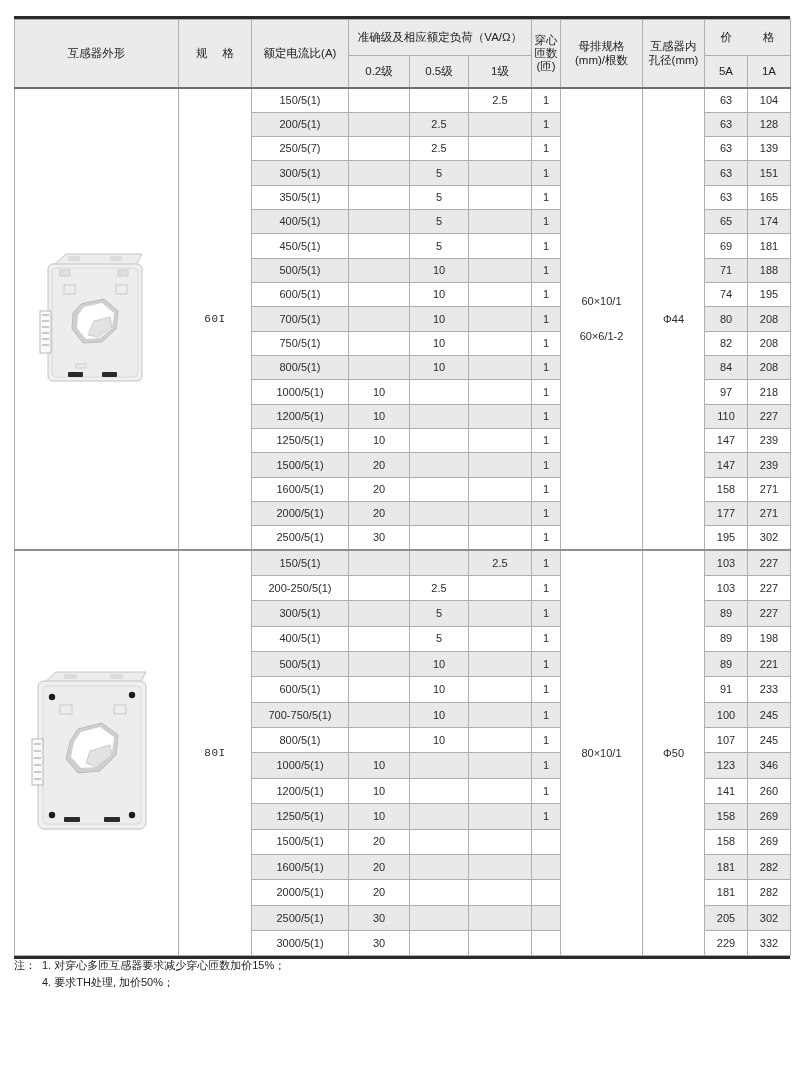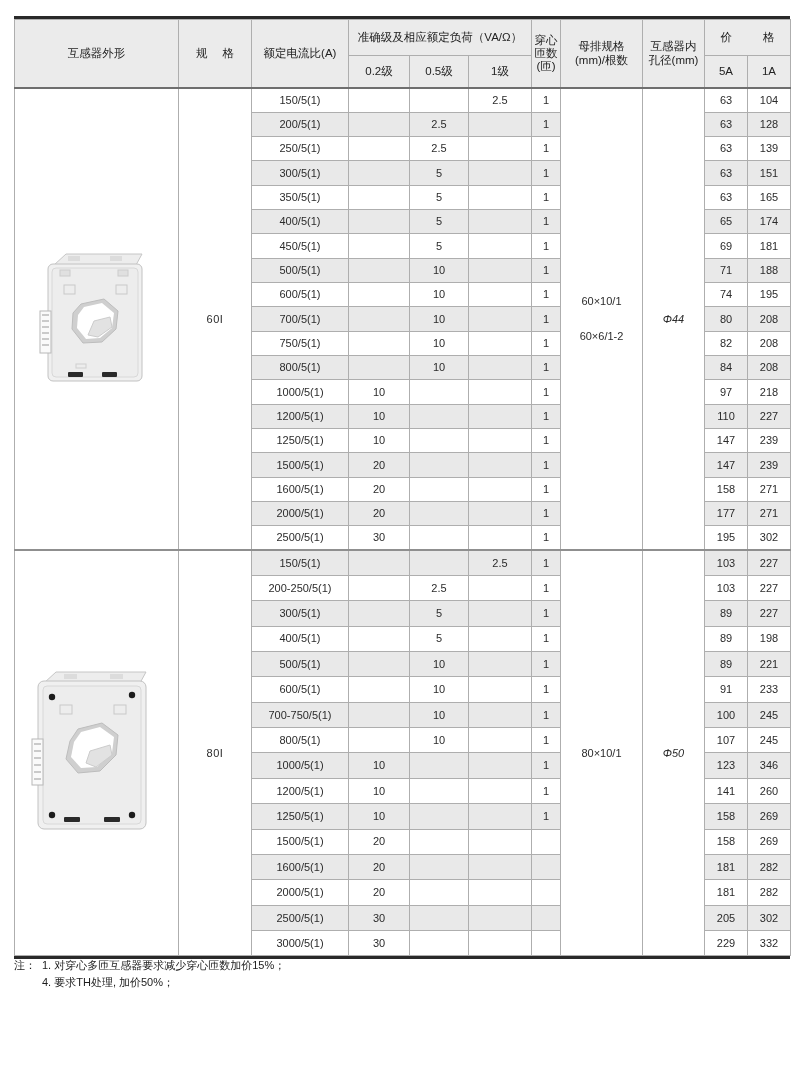--- a/index.html
+++ b/index.html
@@ -28,24 +28,24 @@
   table.spec thead tr.h2 th{height:31px;}
   table.spec thead{border-bottom:2px solid #6e6e6e;}
   th.spaced2{letter-spacing:6px;text-indent:6px;}
   th.spaced3{letter-spacing:14px;text-indent:14px;}
   .hdr-multiline{line-height:1.25;}
   tbody td{background:#ffffff;}
   tbody tr.alt td{background:#e9e9e9;}
   tbody td.merged{background:#ffffff !important;}
   tbody tr.sec-start td{border-top:2px solid #8f8f8f;}
   td.img-cell{vertical-align:middle;}
-  td.spec-cell{font-size:12px;letter-spacing:0.5px;}
+  td.spec-cell{font-size:12px;letter-spacing:0.5px;font-family:Liberation Mono, monospace;}
   td.busbar-cell div{line-height:1;}
   td.busbar-cell div + div{margin-top:24px;}
-  td.bore-cell{font-size:11.5px;font-style:italic;}
+  td.bore-cell{font-size:11.5px;}
   .notes{
     position:absolute;left:14px;top:957px;width:778px;
     font-size:11px;color:#1d1d1d;
   }
   .note-line{display:flex;line-height:17.2px;}
   .note-label{width:28px;flex:0 0 28px;}
   .note-label.empty{visibility:hidden;}
   .note-text{flex:1;}
   .note-text.indent1{padding-left:14px;}
 </style>
@@ -145,21 +145,21 @@
           <tr class="alt" style="height: 24.32px;">
             <td>200/5(1)</td>
             <td></td>
             <td>2.5</td>
             <td></td>
             <td>1</td>
             <td>63</td>
             <td>128</td>
           </tr>
           <tr style="height: 24.32px;">
-            <td>250/5(1)</td>
+            <td>250/5(7)</td>
             <td></td>
             <td>2.5</td>
             <td></td>
             <td>1</td>
             <td>63</td>
             <td>139</td>
           </tr>
           <tr class="alt" style="height: 24.32px;">
             <td>300/5(1)</td>
             <td></td>

